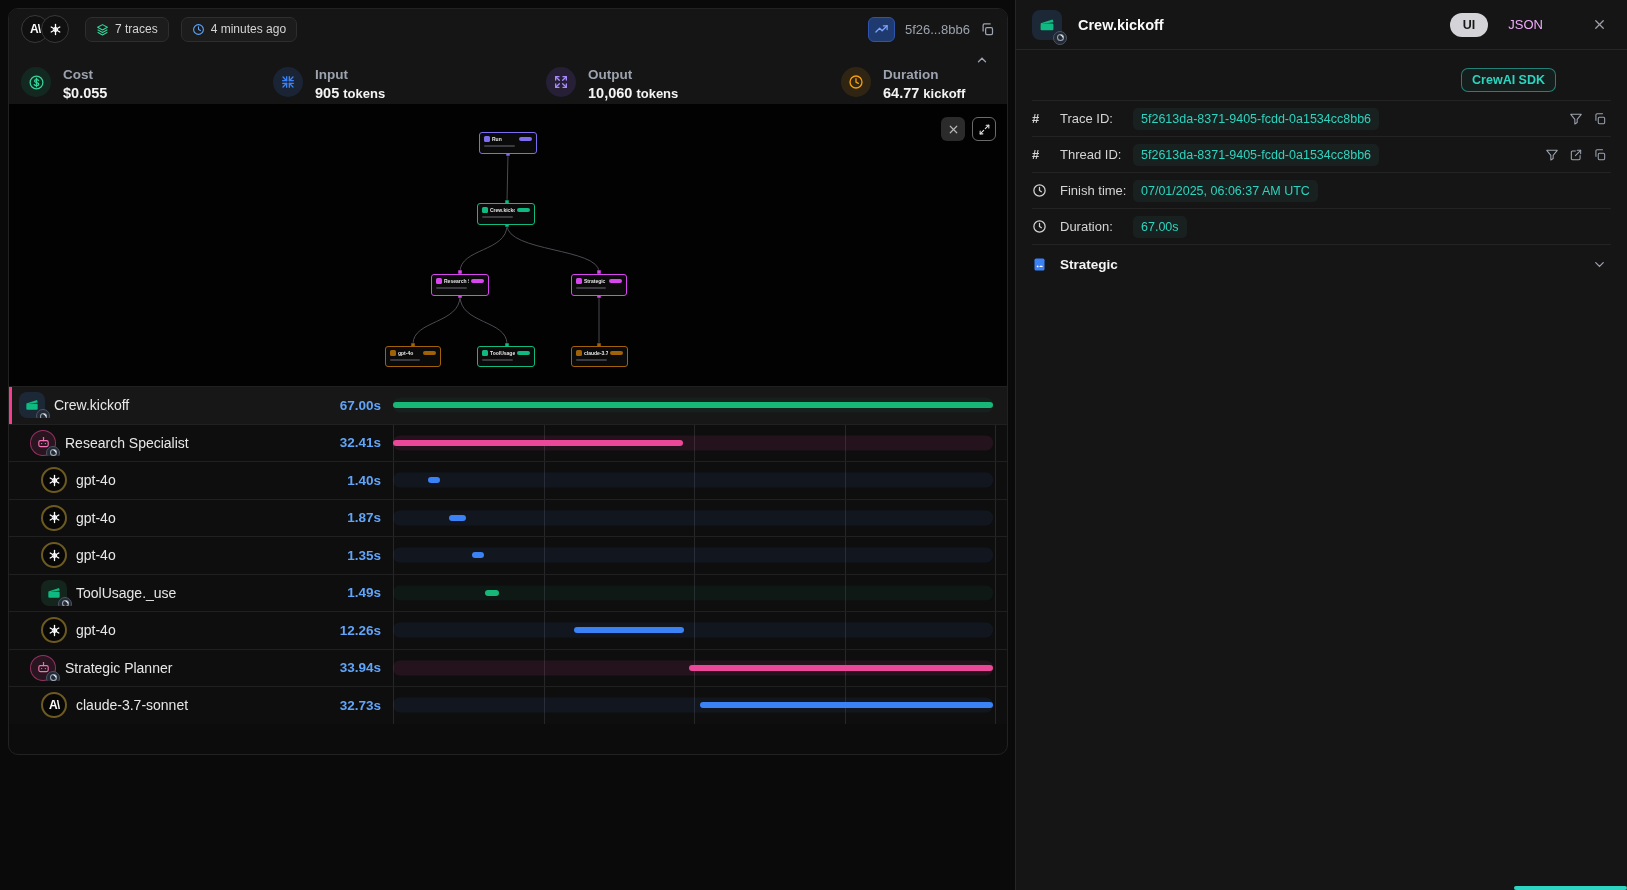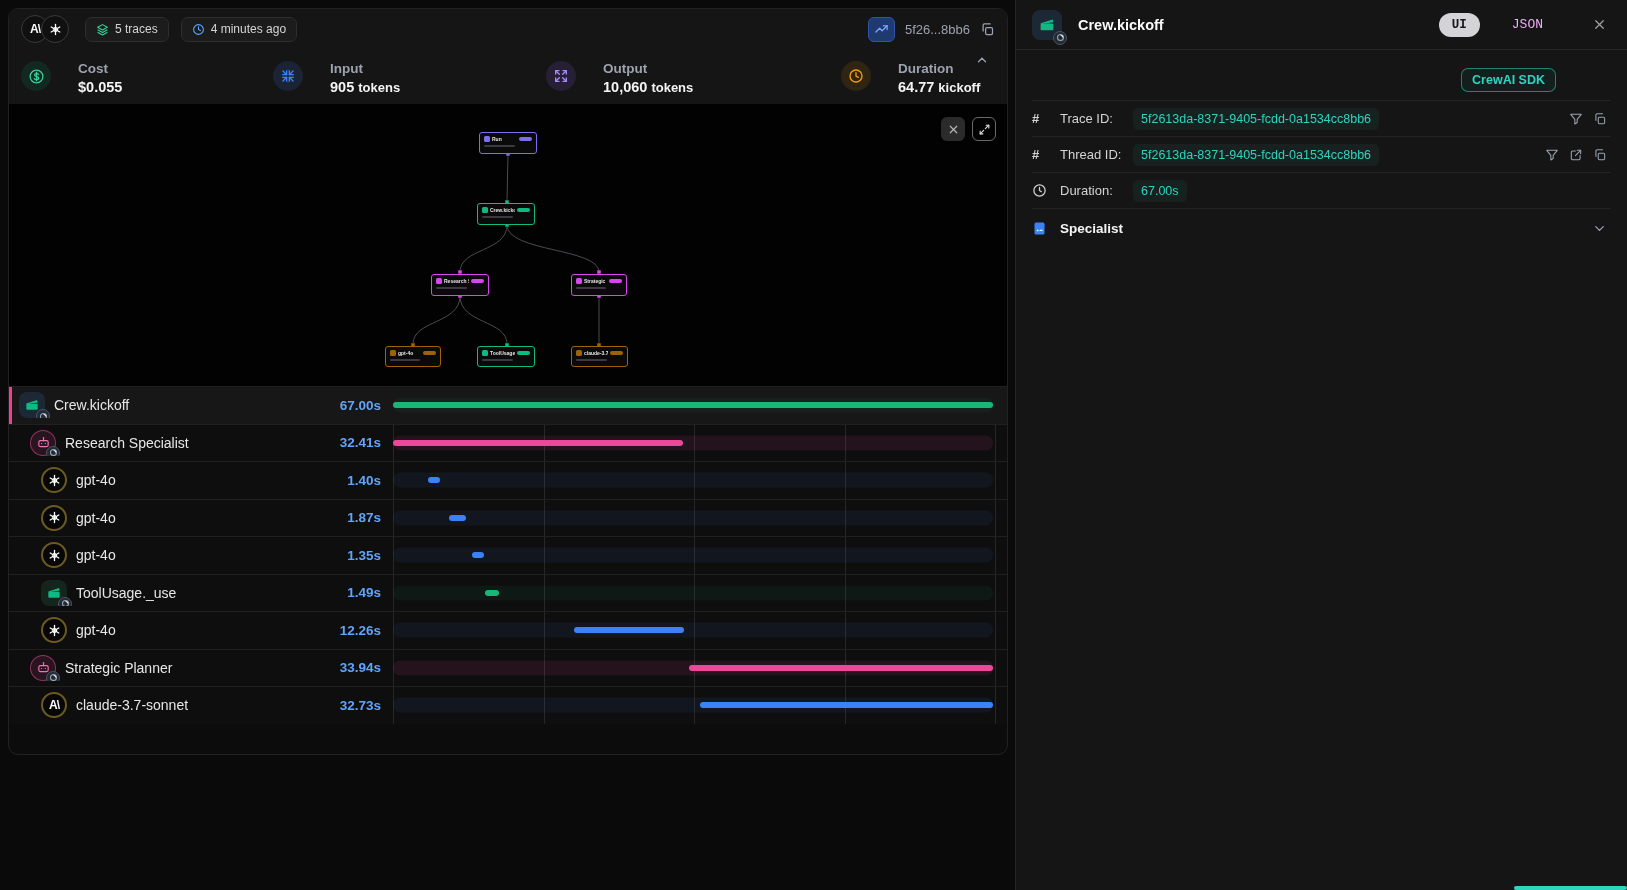--- a/index.html
+++ b/index.html
@@ -17,21 +17,21 @@
   .avatar + .avatar { margin-left:-8px; }
   .chip { display:flex; align-items:center; gap:6px; height:25px; padding:0 10px; background:#1c1c1c;
     border:1px solid #2e2e2e; border-radius:7px; color:#d4d4d4; font-size:12px; margin-right:12px; }
   .toolbar-right { position:absolute; right:12px; top:0; height:40px; display:flex; align-items:center; gap:10px; }
   .trend-btn { width:27px; height:25px; border-radius:6px; background:#1e3a6e; border:1px solid #2f54b0;
     display:flex; align-items:center; justify-content:center; }
   .short-id { color:#9ca3af; font-size:13px; }
   .icon-btn-plain { display:flex; align-items:center; justify-content:center; color:#9ca3af; }
 
   .stats { height:55px; background:#151515; position:relative; }
-  .stat { position:absolute; top:12px; display:flex; gap:27px; }
+  .stat { position:absolute; top:18px; display:flex; gap:12px; }
   .stat-ic { width:30px; height:30px; border-radius:50%; display:flex; align-items:center; justify-content:center; }
   .stat-ic.cost { background:rgba(16,185,129,.12); }
   .stat-ic.input { background:rgba(59,130,246,.14); }
   .stat-ic.output { background:rgba(139,92,246,.14); }
   .stat-ic.dur { background:rgba(245,158,11,.12); }
   .stat-label { color:#9ca3af; font-size:13.5px; font-weight:bold; }
   .stat-value { color:#f4f4f5; font-size:14.5px; font-weight:bold; margin-top:3px; }
   .stat-unit { font-size:13px; }
   .stats-collapse { position:absolute; right:18px; top:4px; color:#9ca3af; }
 
@@ -78,21 +78,21 @@
   .wf-avatar.ring { background:#070707; border:2px solid #6d5a20; border-radius:50%; color:#fff; }
   .a-slash { color:#fff; font-weight:bold; font-size:12px; letter-spacing:-1px; }
   .sub-badge { position:absolute; right:-5px; bottom:-5px; width:14px; height:14px; border-radius:50%;
     background:#222a36; border:1.5px solid #4b5563; display:flex; align-items:center; justify-content:center; }
 
   
   .detail-panel { position:absolute; left:1015px; top:0; width:612px; height:890px; background:#151515; border-left:1px solid #262626; }
   .dp-head { height:50px; display:flex; align-items:center; padding:0 16px; border-bottom:1px solid #262626; position:relative; }
   .dp-head .wf-avatar { width:30px; height:30px; flex:0 0 30px; }
   .dp-title { color:#fafafa; font-size:14.5px; font-weight:bold; margin-left:16px; }
-  .dp-tabs { position:absolute; right:84px; display:flex; align-items:center; gap:32px;font-family:Liberation Mono, monospace; }
+  .dp-tabs { position:absolute; right:84px; display:flex; align-items:center; gap:20px; }
   .tab-pill { background:#d4d4d8; color:#18181b; font-size:12.5px; font-weight:bold; padding:5px 13px; border-radius:14px; }
   .tab-plain { color:#f0abfc; font-size:13px; }
   .dp-close { position:absolute; right:20px; color:#a1a1aa; }
   .sdk-badge { position:absolute; right:71px; top:68px; color:#2dd4bf; font-size:12.5px; font-weight:bold;
     border:1px solid rgba(45,212,191,.55); background:rgba(19,60,54,.25); padding:4px 10px; border-radius:7px; }
   .dp-fields { position:absolute; left:16px; right:16px; top:100px; }
   .dp-row { display:flex; align-items:center; height:36px; border-top:1px solid #232323; position:relative; }
   .dp-ic { width:28px; color:#d4d4d4; font-size:13px; font-weight:bold; display:flex; align-items:center; }
   .dp-label { width:73px; color:#d4d4d4; font-size:13px; }
   .val-chip { background:#18211f; color:#2dd4bf; font-size:12.5px; padding:4px 8px; border-radius:5px; white-space:nowrap; }
@@ -121,21 +121,21 @@
           <circle cx="12" cy="12" r="3.4" stroke-width="1.6"></circle>
           </svg>
       </span>
     </div>
     <span class="chip">
       <svg width="13" height="13" viewBox="0 0 24 24" fill="none" stroke="#34d399" stroke-width="2" stroke-linejoin="round">
         <path d="M12 3 3 8l9 5 9-5-9-5z"></path>
           <path d="M3 12.5l9 5 9-5"></path>
           <path d="M3 17l9 5 9-5"></path>
         </svg>
-      <span>5 traces</span>
+      <span>7 traces</span>
     </span>
     <span class="chip">
       <svg width="13" height="13" viewBox="0 0 24 24" fill="none" stroke="#60a5fa" stroke-width="2" stroke-linecap="round">
         <circle cx="12" cy="12" r="9"></circle>
           <path d="M12 7v5l3.5 2"></path>
         </svg>
       <span>4 minutes ago</span>
     </span>
     <div class="toolbar-right">
       <span class="trend-btn">
@@ -608,32 +608,42 @@
           </span>
       </span>
     </div>
     <div class="dp-row">
       <span class="dp-ic">
           <svg width="15" height="15" viewBox="0 0 24 24" fill="none" stroke="currentColor" stroke-width="2" stroke-linecap="round">
             <circle cx="12" cy="12" r="9"></circle>
             <path d="M12 7v5l3 2"></path>
           </svg>
         </span>
+      <span class="dp-label">Finish time:</span>
+      <span class="val-chip">07/01/2025, 06:06:37 AM UTC</span>
+    </div>
+    <div class="dp-row">
+      <span class="dp-ic">
+          <svg width="15" height="15" viewBox="0 0 24 24" fill="none" stroke="currentColor" stroke-width="2" stroke-linecap="round">
+            <circle cx="12" cy="12" r="9"></circle>
+            <path d="M12 7v5l3 2"></path>
+          </svg>
+        </span>
       <span class="dp-label">Duration:</span>
       <span class="val-chip">67.00s</span>
     </div>
     <div class="attr-row">
       <span class="dp-ic" style="width:20px">
         <svg width="15" height="15" viewBox="0 0 24 24">
             <rect x="4" y="2.5" width="16" height="19" rx="2.5" fill="#3b82f6"></rect>
             <circle cx="9" cy="15" r="1.4" fill="#fff"></circle>
             <rect x="12" y="14" width="5" height="2" rx="1" fill="#fff"></rect>
           </svg>
       </span>
-      <span class="attr-label">Specialist</span>
+      <span class="attr-label">Strategic</span>
       <span class="attr-chevron">
         <svg width="15" height="15" viewBox="0 0 24 24" fill="none" stroke="currentColor" stroke-width="2" stroke-linecap="round">
             <polyline points="6 9 12 15 18 9"></polyline>
           </svg>
       </span>
     </div>
   </div>
 </div>
 
 <div class="scroll-teal"></div>

